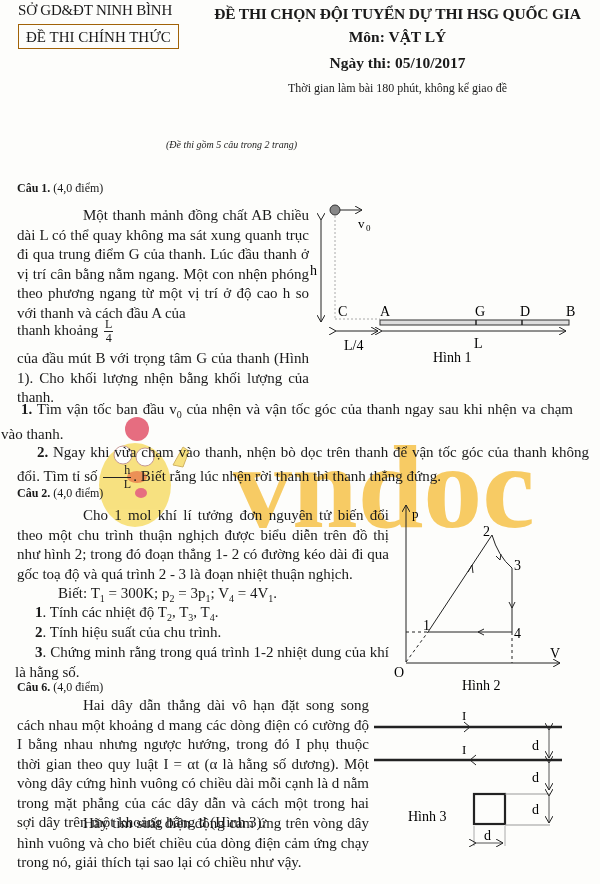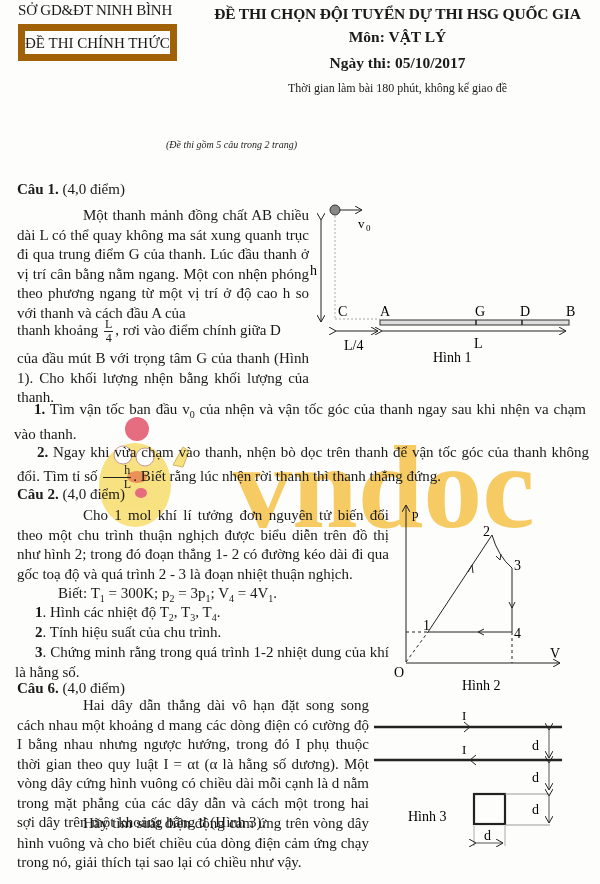--- a/index.html
+++ b/index.html
@@ -4,28 +4,28 @@
 <style>
   html, body { margin:0; padding:0; }
   body {
     width:600px; height:884px; overflow:hidden; position:relative;
     background:#fdfdfb; color:#1a1a1a;
     font-family:"Liberation Serif", "DejaVu Serif", serif;
   }
   .abs { position:absolute; }
   .hdr-left { left:18px; top:0; width:170px; text-align:left; font-size:15px; }
   .hdr-left .org { display:block; line-height:20px; letter-spacing:-0.2px; }
-  .hdr-left .box { display:inline-block; border:7px solid #a16207; padding:3px 0 2px; margin-top:4px; font-size:15px; line-height:18px; }
+  .hdr-left .box { display:inline-block; border:1px solid #a16207; padding:3px 7px 2px; margin-top:4px; font-size:15px; line-height:18px; }
   .hdr-right { left:195px; top:4px; width:405px; text-align:center; }
   .hdr-right .t1 { font-weight:bold; font-size:15.5px; line-height:20px; display:block; letter-spacing:-0.2px; }
   .hdr-right .t2 { font-weight:bold; font-size:15.5px; line-height:26px; display:block; }
   .hdr-right .t3 { font-size:12px; line-height:24px; display:block; }
   .subtitle { left:166px; top:139px; font-style:italic; font-size:10px; }
   .para { font-size:15px; line-height:19.5px; text-align:justify; }
-  .q-head { font-size:15px; }
+  .q-head { font-size:12px; }
   .q-head b { font-weight:bold; }
   .indent { text-indent:66px; }
   .item-indent { text-indent:20px; }
   .frac { display:inline-block; vertical-align:middle; text-align:center; font-size:12px; line-height:13px; margin:0 2px; }
   .frac span { display:block; }
   .frac .num { border-bottom:1px solid #222; padding:0 1px; }
   sub { font-size:10px; }
   .watermark { left:95px; top:415px; width:505px; height:115px; pointer-events:none; }
   svg text { font-family:"Liberation Serif", serif; }
 </style>
@@ -57,25 +57,25 @@
   <text x="138" y="112" font-family="Liberation Sans, sans-serif" font-weight="bold" font-size="118" fill="#f6c34a" opacity="0.85">vndoc</text>
 </svg>
 
 <div class="abs q-head" style="left:17px; top:181px;">
   <b>Câu 1.</b>
   <span>(4,0 điểm)</span>
 </div>
 <div class="abs para indent" style="left:17px; top:200px; width:292px;margin-top:6px;">Một thanh mảnh đồng chất AB chiều dài L có thể quay không ma sát xung quanh trục đi qua trung điểm G của thanh. Lúc đầu thanh ở vị trí cân bằng nằm ngang. Một con nhện phóng theo phương ngang từ một vị trí ở độ cao h so với thanh và cách đầu A của</div>
 <div class="abs para" style="left:17px; top:318px; width:292px;">
   <span>thanh khoảng</span>
-  <span class="frac"><span class="num">L</span><span>4</span></span><span>, rơi vào điểm chính giữa D</span>
+  <span class="frac"><span class="num">L</span><span>4</span></span>
 </div>
 <div class="abs para" style="left:17px; top:349px; width:292px;">của đầu mút B với trọng tâm G của thanh (Hình 1). Cho khối lượng nhện bằng khối lượng của thanh.</div>
 
-<div class="abs para item-indent" style="left:14px; top:400px; width:572px;">
+<div class="abs para item-indent" style="left:1px; top:400px; width:572px;">
   <b>1.</b><span> Tìm vận tốc ban đầu v</span><sub>0</sub><span> của nhện và vận tốc góc của thanh ngay sau khi nhện va chạm vào thanh.</span>
 </div>
 <div class="abs para item-indent" style="left:17px; top:440px; width:572px; line-height:24px;">
   <b>2.</b><span> Ngay khi vừa chạm vào thanh, nhện bò dọc trên thanh để vận tốc góc của thanh không đổi. Tìm tỉ số</span>
   <span class="frac"><span class="num">h</span><span>L</span></span><span>. Biết rằng lúc nhện rời thanh thì thanh thẳng đứng.</span>
 </div>
 
 <svg class="abs" style="left:300px; top:190px;" width="300" height="200" viewBox="0 0 300 200">
   <defs>
     <marker id="ah" markerWidth="8" markerHeight="8" refX="7" refY="4" orient="auto">
@@ -107,21 +107,21 @@
 
 <div class="abs q-head" style="left:17px; top:486px;">
   <b>Câu 2.</b>
   <span>(4,0 điểm)</span>
 </div>
 <div class="abs para indent" style="left:17px; top:506px; width:372px;">Cho 1 mol khí lí tưởng đơn nguyên tử biến đổi theo một chu trình thuận nghịch được biểu diễn trên đồ thị như hình 2; trong đó đoạn thẳng 1- 2 có đường kéo dài đi qua gốc toạ độ và quá trình 2 - 3 là đoạn nhiệt thuận nghịch.</div>
 <div class="abs para" style="left:58px; top:584px;">
   <span>Biết: </span><span>T</span><sub>1</sub><span> = 300K; </span><span>p</span><sub>2</sub><span> = 3p</span><sub>1</sub><span>; </span><span>V</span><sub>4</sub><span> = 4V</span><sub>1</sub><span>.</span>
 </div>
 <div class="abs para" style="left:35px; top:603px;">
-  <b>1</b><span>. Hình các nhiệt độ T</span><sub>2</sub>, T<sub>3</sub>, T<sub>4</sub>.
+  <b>1</b><span>. Tính các nhiệt độ T</span><sub>2</sub>, T<sub>3</sub>, T<sub>4</sub>.
 </div>
 <div class="abs para" style="left:35px; top:623px;">
   <b>2</b><span>. Tính hiệu suất của chu trình.</span>
 </div>
 <div class="abs para item-indent" style="left:15px; top:643px; width:374px;">
   <b>3</b><span>. Chứng minh rằng trong quá trình 1-2 nhiệt dung của khí là hằng số.</span>
 </div>
 
 <svg class="abs" style="left:390px; top:490px;" width="210" height="210" viewBox="0 0 210 210">
   <defs>

